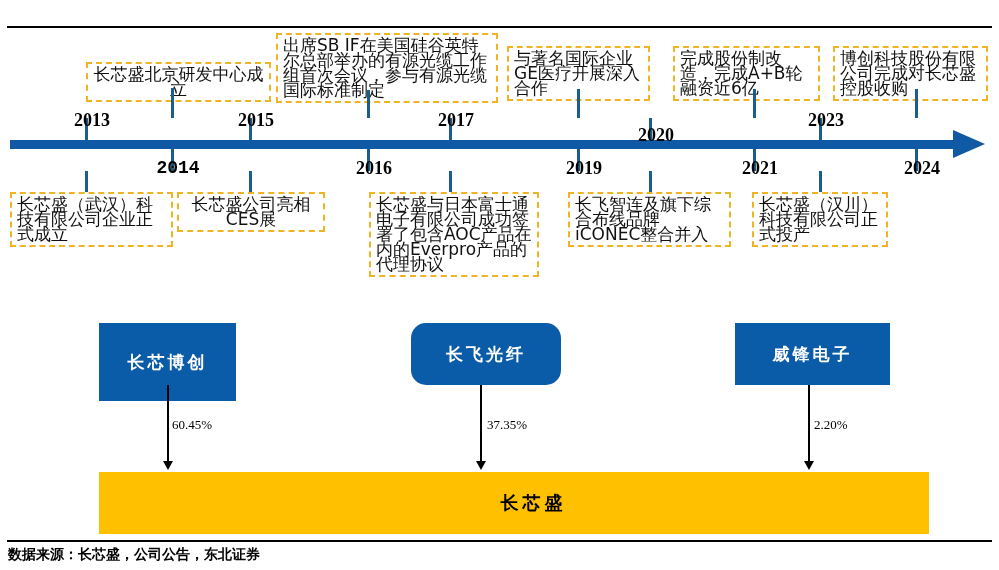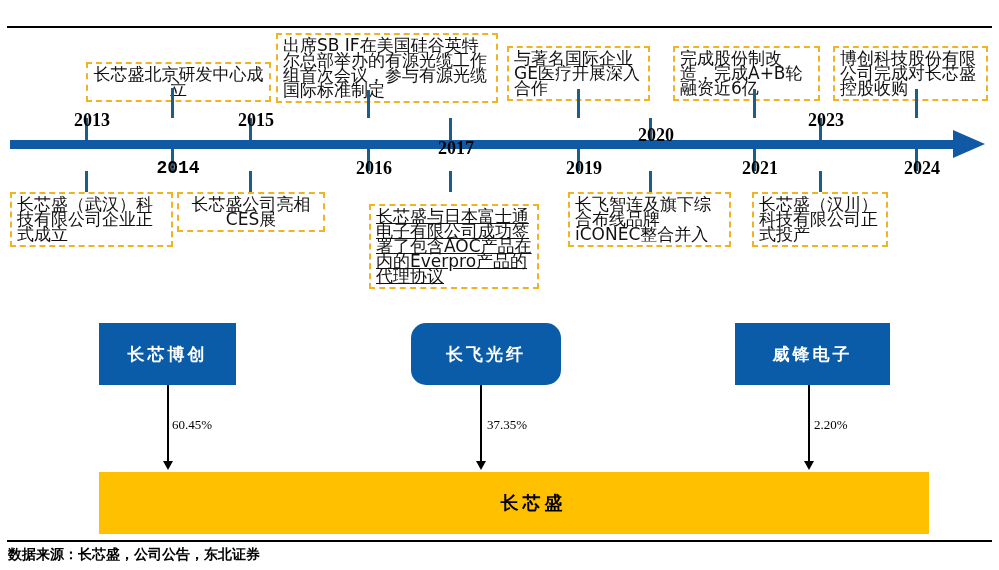--- a/index.html
+++ b/index.html
@@ -91,21 +91,21 @@
     <div class="axis-arrow"></div>
   <div class="tick" style="left: 85px; top: 118px; height: 22px;"></div>
       <div class="year" style="left: 92px; top: 110px;">2013</div>
       <div class="tick" style="left: 171px; top: 149px; height: 22px;"></div>
       <div class="year" style="left: 178px; top: 158px; font-family: Liberation Mono, monospace;">2014</div>
       <div class="tick" style="left: 249px; top: 118px; height: 22px;"></div>
       <div class="year" style="left: 256px; top: 110px;">2015</div>
       <div class="tick" style="left: 367px; top: 149px; height: 22px;"></div>
       <div class="year" style="left: 374px; top: 158px;">2016</div>
       <div class="tick" style="left: 449px; top: 118px; height: 22px;"></div>
-      <div class="year" style="left: 456px; top: 110px; margin-top: 28px;">2017</div>
+      <div class="year" style="left: 456px; top: 110px;">2017</div>
       <div class="tick" style="left: 577px; top: 149px; height: 22px;"></div>
       <div class="year" style="left: 584px; top: 158px;">2019</div>
       <div class="tick" style="left: 649px; top: 118px; height: 22px;"></div>
       <div class="year" style="left: 656px; top: 125px;">2020</div>
       <div class="tick" style="left: 753px; top: 149px; height: 22px;"></div>
       <div class="year" style="left: 760px; top: 158px;">2021</div>
       <div class="tick" style="left: 819px; top: 118px; height: 22px;"></div>
       <div class="year" style="left: 826px; top: 110px;">2023</div>
       <div class="tick" style="left: 915px; top: 149px; height: 22px;"></div>
       <div class="year" style="left: 922px; top: 158px;">2024</div>
@@ -116,30 +116,30 @@
       <div class="note" style="left: 507px; top: 46px; width: 143px; min-height: 43px;">与著名国际企业GE医疗开展深入合作</div>
       <div class="tick" style="left: 577px; top: 89px; height: 29px;"></div>
       <div class="note" style="left: 673px; top: 46px; width: 147px; min-height: 43px;">完成股份制改造，完成A+B轮融资近6亿</div>
       <div class="tick" style="left: 753px; top: 89px; height: 29px;"></div>
       <div class="note" style="left: 833px; top: 46px; width: 155px; min-height: 43px;">博创科技股份有限公司完成对长芯盛控股收购</div>
       <div class="tick" style="left: 915px; top: 89px; height: 29px;"></div>
       <div class="note" style="left: 10px; top: 192px; width: 163px; min-height: 46px;">长芯盛（武汉）科技有限公司企业正式成立</div>
       <div class="tick" style="left: 85px; top: 171px; height: 21px;"></div>
       <div class="note center" style="left: 177px; top: 192px; width: 148px; min-height: 26px;">长芯盛公司亮相CES展</div>
       <div class="tick" style="left: 249px; top: 171px; height: 21px;"></div>
-      <div class="note" style="left: 369px; top: 204px; width: 170px; min-height: 76px; text-decoration: underline;">长芯盛与日本富士通电子有限公司成功签署了包含AOC产品在内的Everpro产品的代理协议</div>
+      <div class="note" style="left: 369px; top: 192px; width: 170px; min-height: 76px;">长芯盛与日本富士通电子有限公司成功签署了包含AOC产品在内的Everpro产品的代理协议</div>
       <div class="tick" style="left: 449px; top: 171px; height: 21px;"></div>
       <div class="note" style="left: 568px; top: 192px; width: 163px; min-height: 43px;">长飞智连及旗下综合布线品牌iCONEC整合并入</div>
       <div class="tick" style="left: 649px; top: 171px; height: 21px;"></div>
       <div class="note" style="left: 752px; top: 192px; width: 136px; min-height: 43px;">长芯盛（汉川）科技有限公司正式投产</div>
       <div class="tick" style="left: 819px; top: 171px; height: 21px;"></div>
     </div>
 
   <div id="ownership-layer">
-      <div class="obox" style="left: 99px; top: 323px; width: 137px; height: 62px;">
+      <div class="obox" style="left: 99px; top: 323px; width: 137px; height: 78px;">
         <span>长芯博创</span>
       </div>
       <div class="conn" style="left: 167px; top: 385px; height: 78px;"></div>
       <div class="arrowhead" style="left: 163px; top: 461px;"></div>
       <div class="pct" style="left: 172px; top: 417px;">60.45%</div>
       <div class="obox" style="left: 411px; top: 323px; width: 150px; height: 62px; border-radius: 15px;">
         <span>长飞光纤</span>
       </div>
       <div class="conn" style="left: 480px; top: 385px; height: 78px;"></div>
       <div class="arrowhead" style="left: 476px; top: 461px;"></div>

